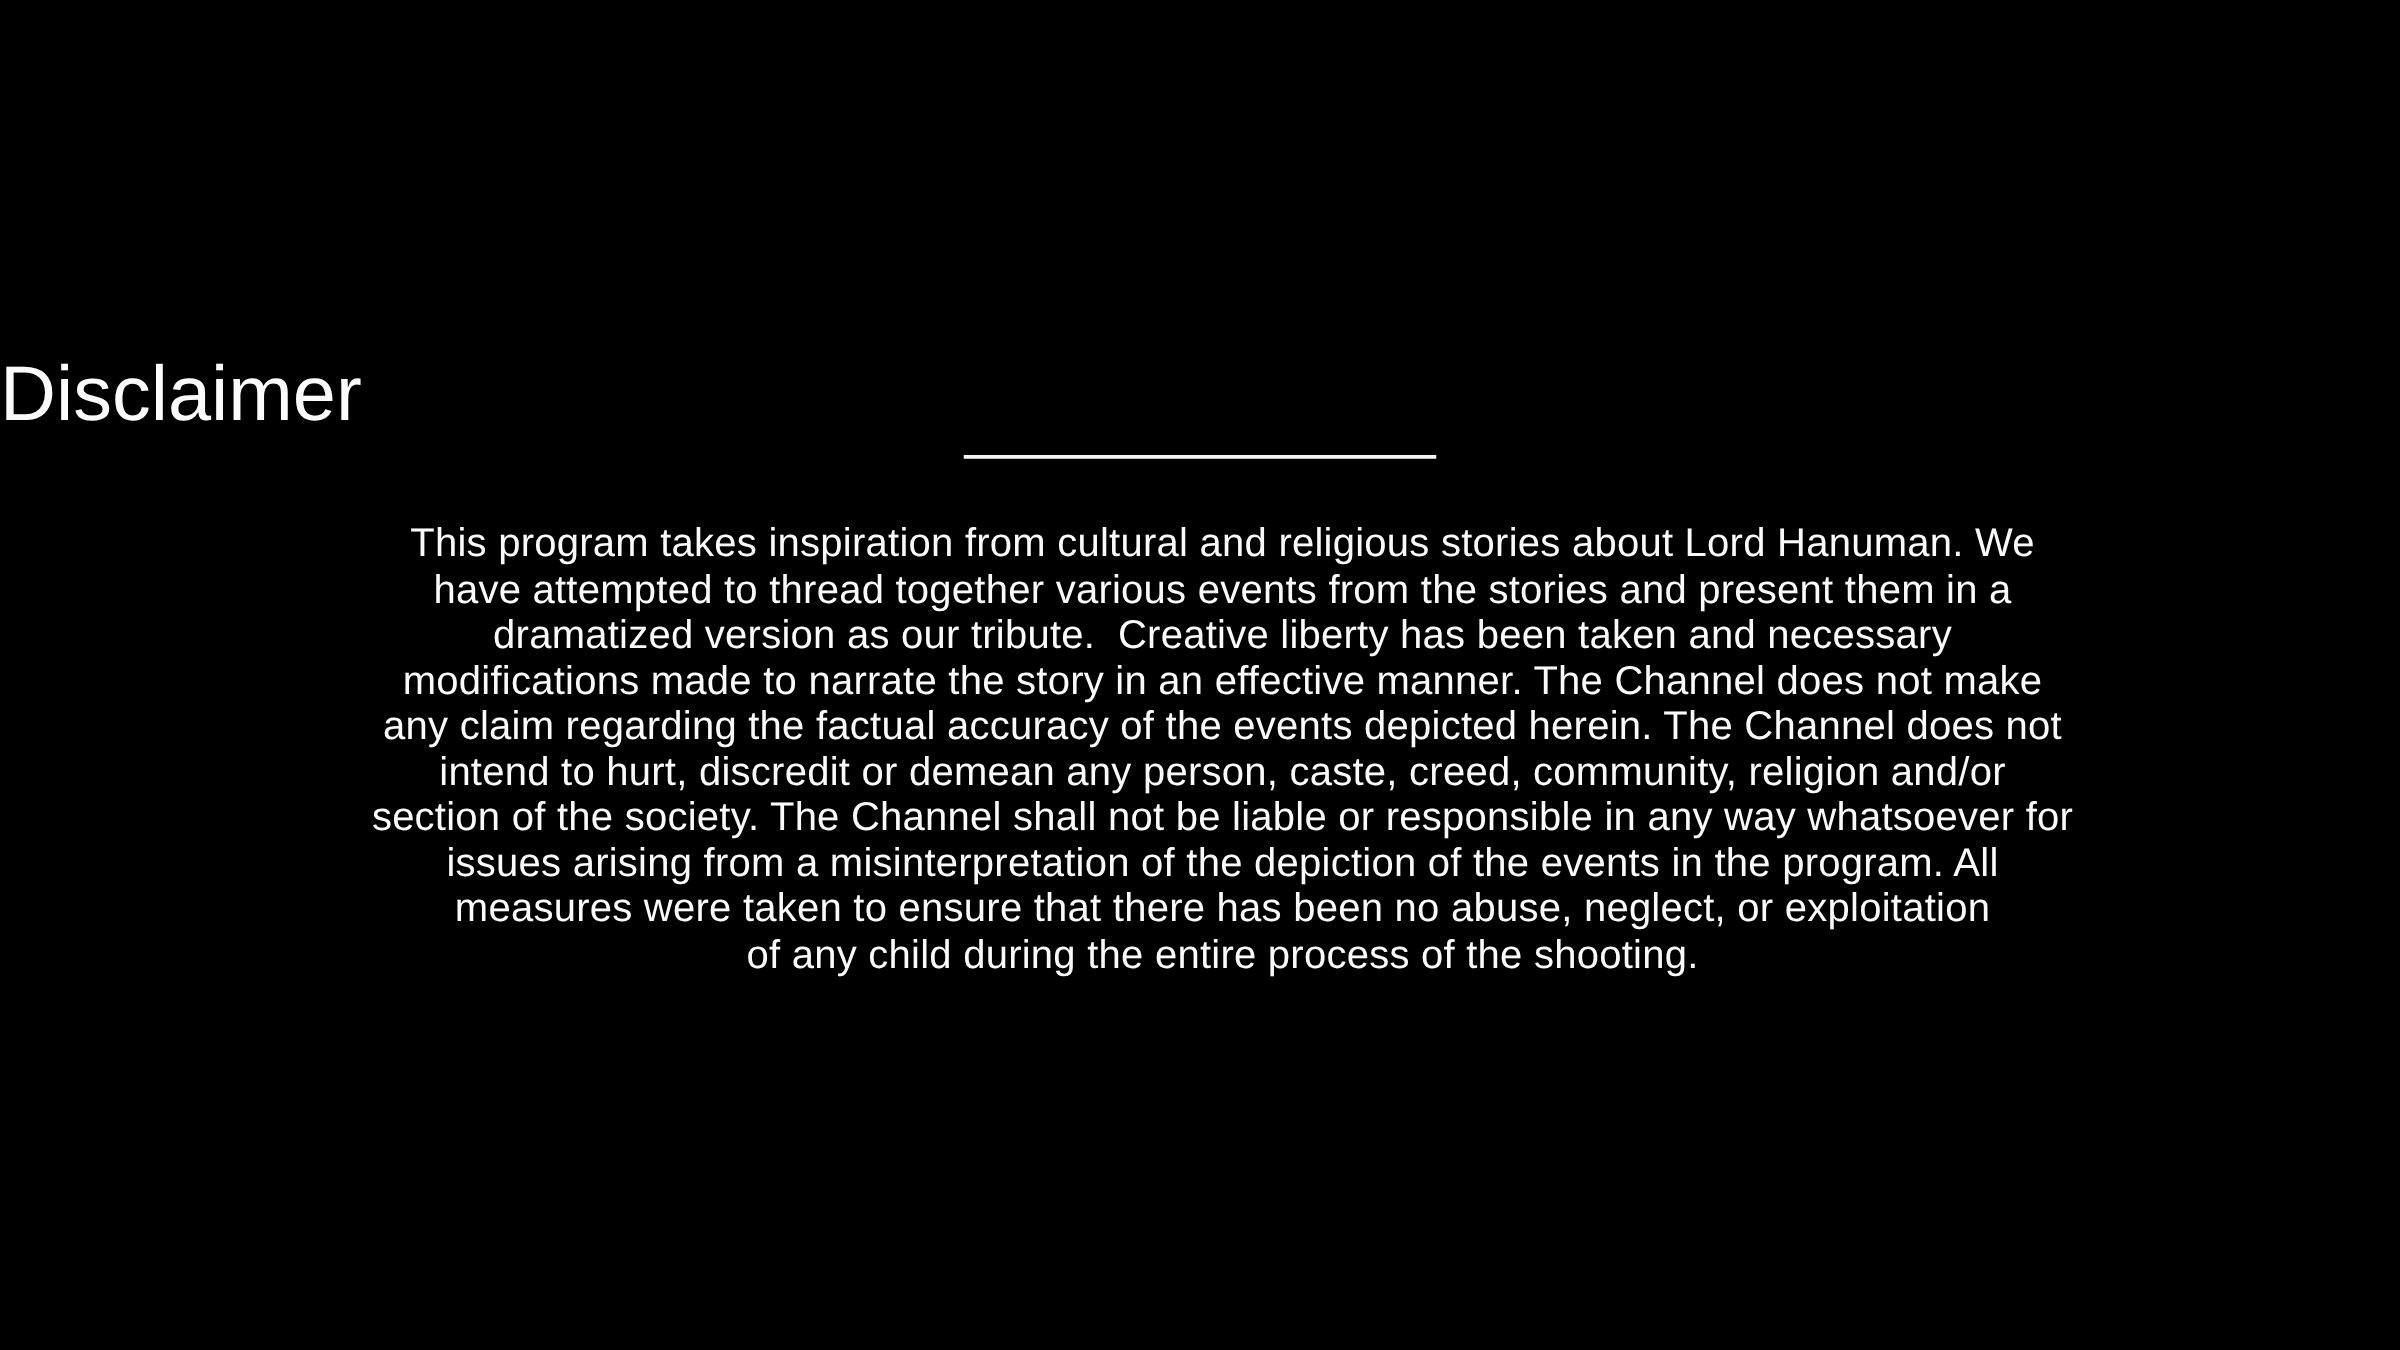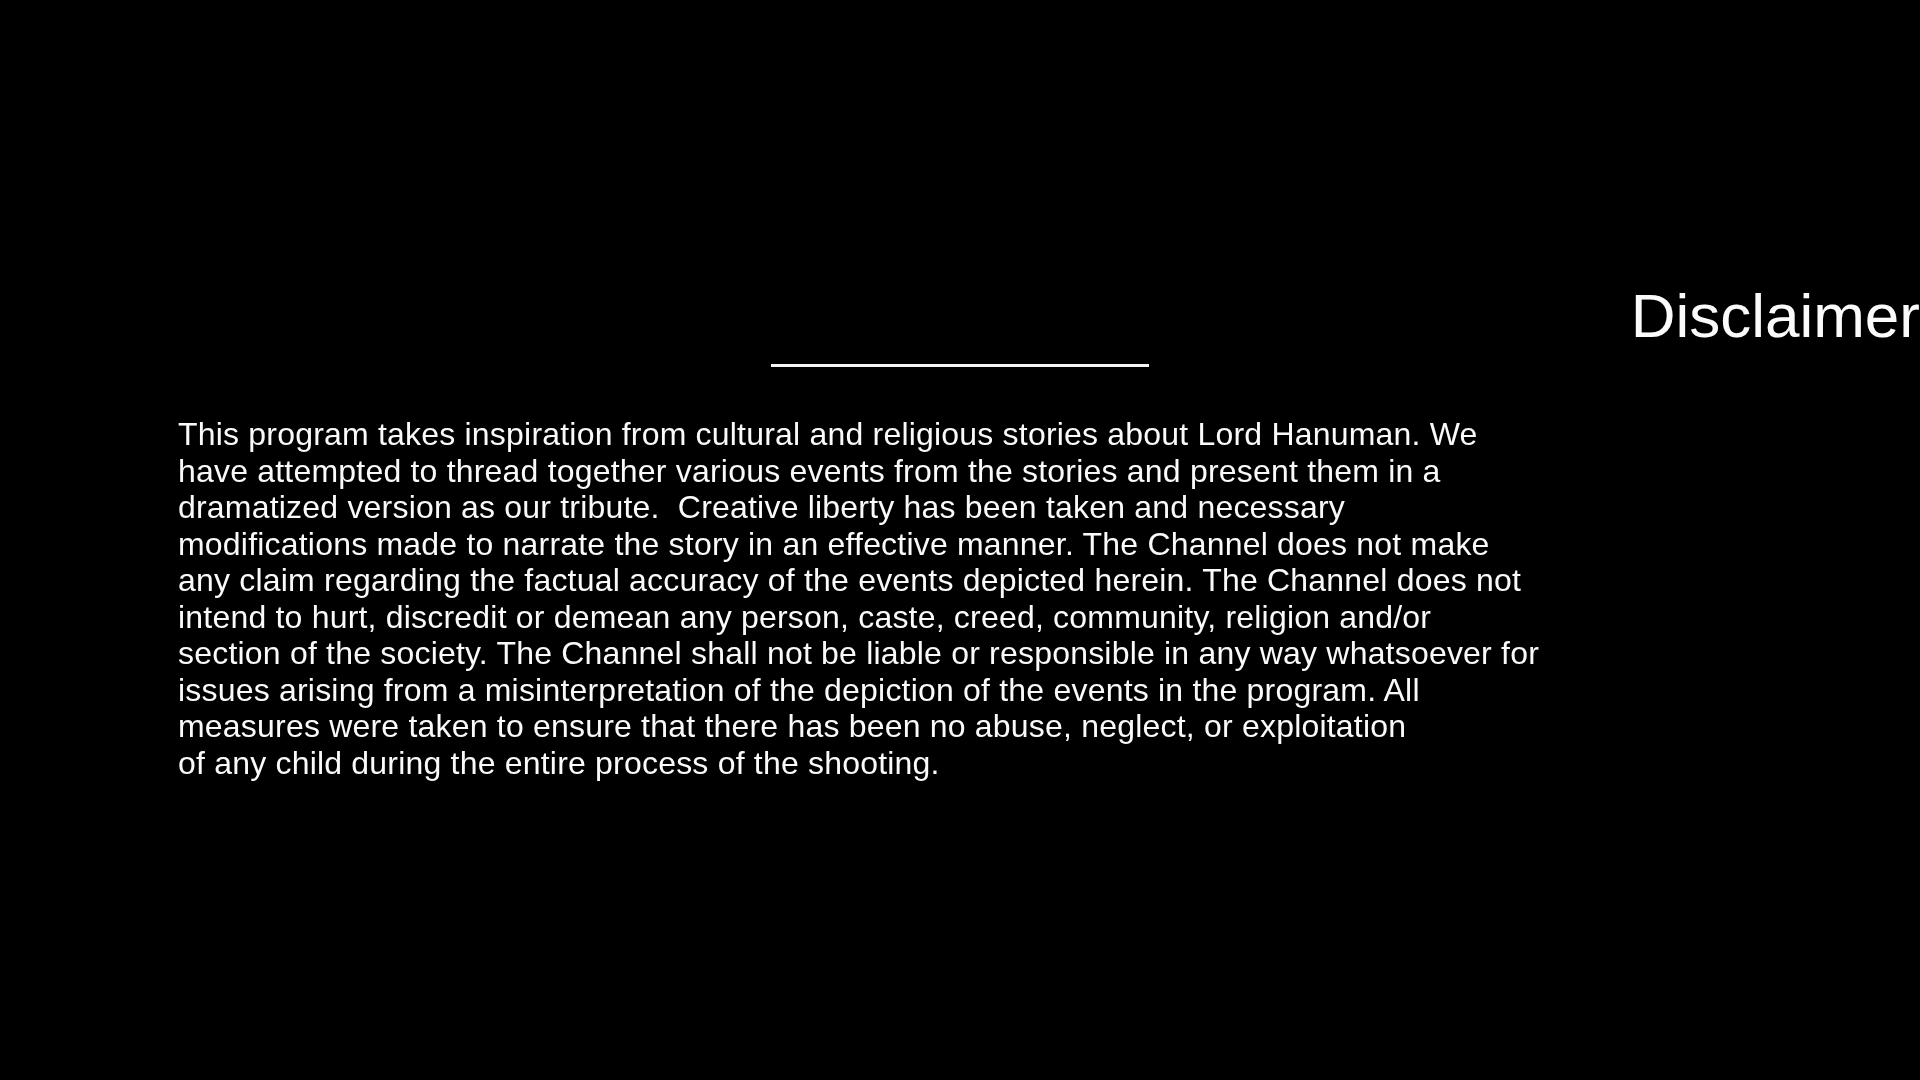--- a/index.html
+++ b/index.html
@@ -14,41 +14,42 @@
     background: #000000;
     overflow: hidden;
     font-family: "Liberation Sans", sans-serif;
   }
   .title {
     position: absolute;
     top: 285px;
     left: 0;
     width: 1920px;
     margin: 0;
-    text-align: right;
+    text-align: left;
     color: #fbfbfb;
     font-size: 62px;
     line-height: 62px;
     font-weight: 400;
     letter-spacing: 0px;
   }
   .title-underline {
     position: absolute;
     top: 364px;
     left: 771px;
     width: 378px;
     height: 3px;
     background: #f5f5f5;
   }
   .body-text {
     position: absolute;
     top: 416px;
     left: 178px;
     width: 1600px;
     margin: 0;
+    text-align: center;
     color: #fafafa;
     font-size: 32px;
     line-height: 36.5px;
     font-weight: 400;
     letter-spacing: 0.2px;
     white-space: pre-wrap;
   }
 </style>
 </head>
 <body>

